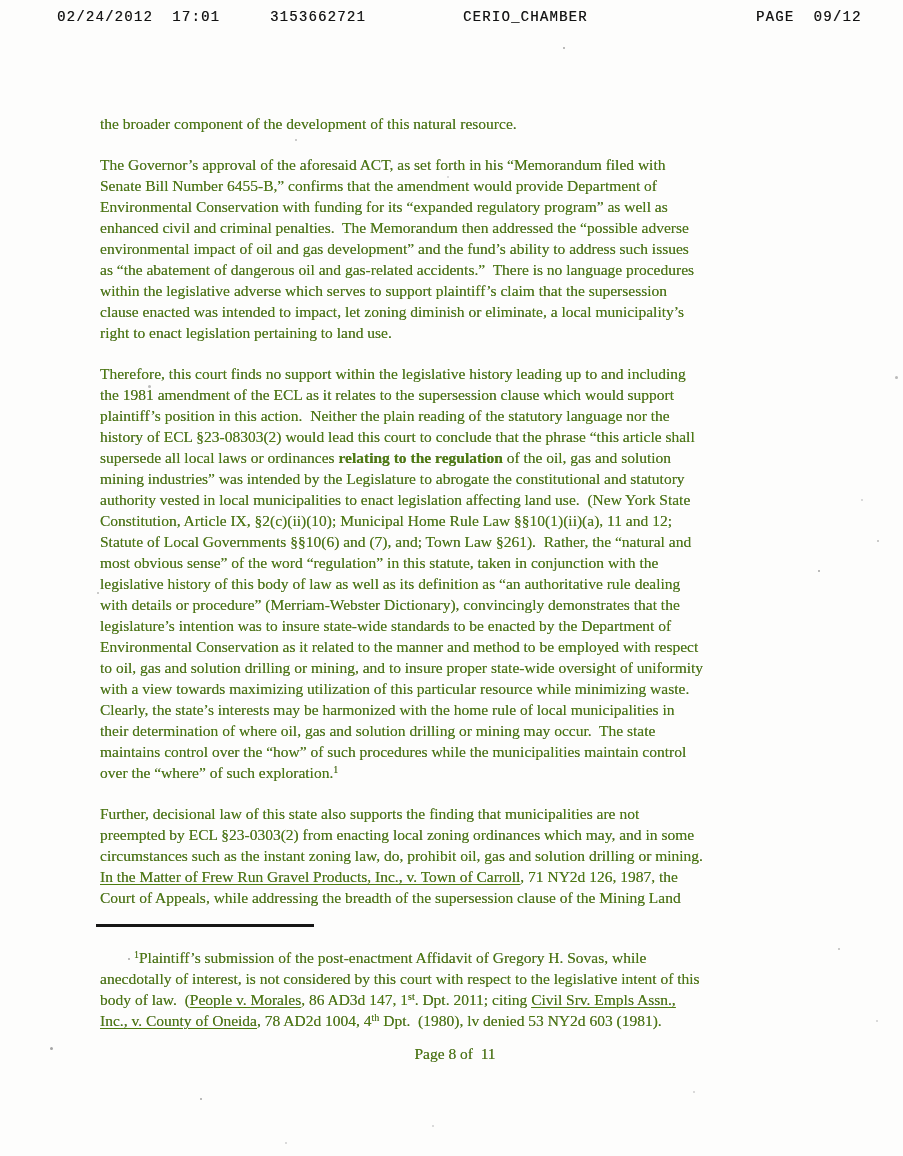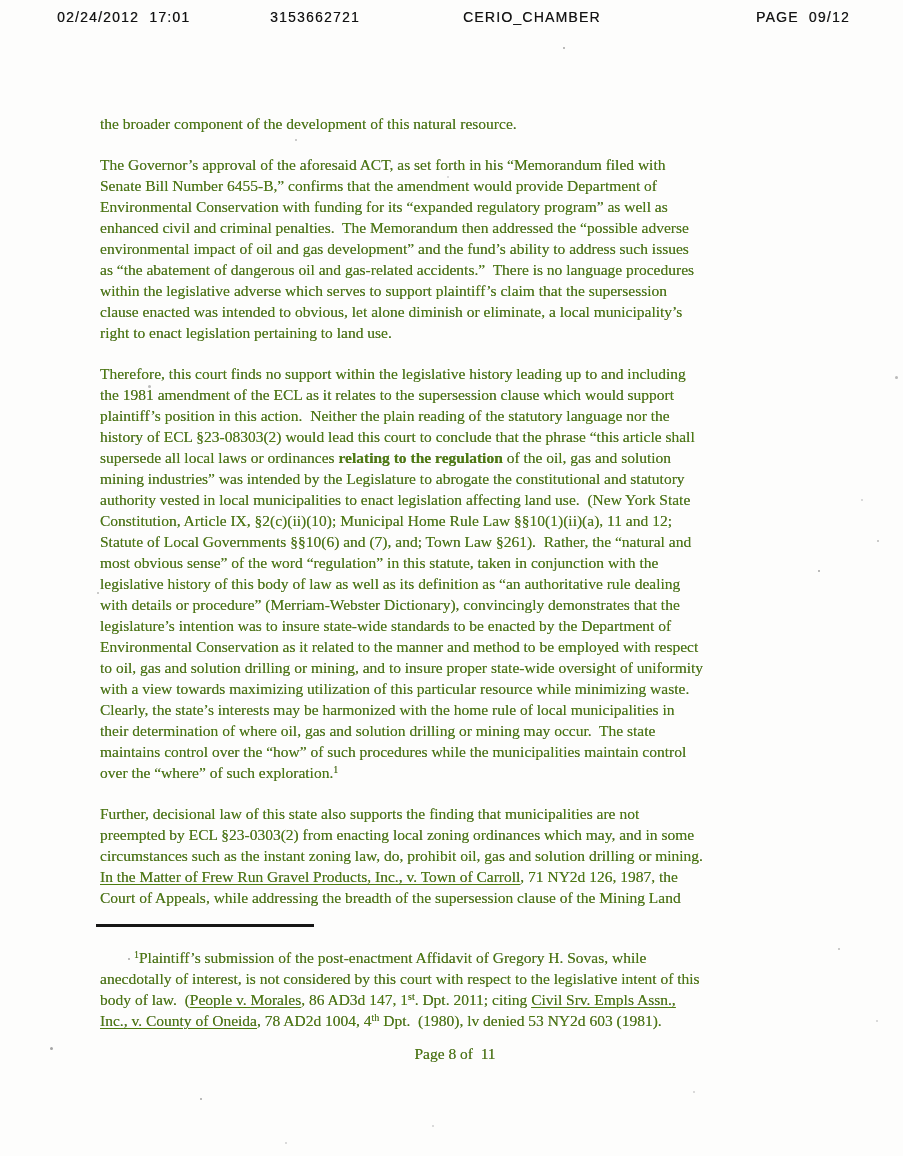--- a/index.html
+++ b/index.html
@@ -7,21 +7,21 @@
     position:relative;
     width:903px; height:1156px;
     margin:0 auto;
     background:#fdfdfc;
     overflow:hidden;
     color:#1b1b1b;
   }
   
   .fax-header span {
     position:absolute;
-    font-family:Liberation Sans, sans-serif;
+    font-family:Liberation Mono, monospace;
     font-size:14px;
     letter-spacing:1.2px;
     white-space:pre;
     color:#121212;
     text-shadow:0.4px 0 0 rgba(0,0,0,0.55);
   }
   .fh-datetime { left:57px;  top:9px; }
   .fh-number   { left:270px; top:9px; }
   .fh-station  { left:463px; top:9px; }
   .fh-page     { left:756px; top:9px; }
@@ -79,21 +79,21 @@
           <div class="line"><span>the broader component of the development of this natural resource.</span></div>
         </div>
         <div class="paragraph">
           <div class="line"><span>The Governor’s approval of the aforesaid ACT, as set forth in his “Memorandum filed with</span></div>
           <div class="line"><span>Senate Bill Number 6455-B,” confirms that the amendment would provide Department of</span></div>
           <div class="line"><span>Environmental Conservation with funding for its “expanded regulatory program” as well as</span></div>
           <div class="line"><span>enhanced civil and criminal penalties.  The Memorandum then addressed the “possible adverse</span></div>
           <div class="line"><span>environmental impact of oil and gas development” and the fund’s ability to address such issues</span></div>
           <div class="line"><span>as “the abatement of dangerous oil and gas-related accidents.”  There is no language procedures</span></div>
           <div class="line"><span>within the legislative adverse which serves to support plaintiff’s claim that the supersession</span></div>
-          <div class="line"><span>clause enacted was intended to obvious, let alone diminish or eliminate, a local municipality’s</span></div>
+          <div class="line"><span>clause enacted was intended to impact, let zoning diminish or eliminate, a local municipality’s</span></div>
           <div class="line"><span>right to enact legislation pertaining to land use.</span></div>
         </div>
         <div class="paragraph">
           <div class="line"><span>Therefore, this court finds no support within the legislative history leading up to and including</span></div>
           <div class="line"><span>the 1981 amendment of the ECL as it relates to the supersession clause which would support</span></div>
           <div class="line"><span>plaintiff’s position in this action.  Neither the plain reading of the statutory language nor the</span></div>
           <div class="line"><span>history of ECL §23-08303(2) would lead this court to conclude that the phrase “this article shall</span></div>
           <div class="line"><span>supersede all local laws or ordinances </span><span class="b">relating to the regulation</span><span> of the oil, gas and solution</span></div>
           <div class="line"><span>mining industries” was intended by the Legislature to abrogate the constitutional and statutory</span></div>
           <div class="line"><span>authority vested in local municipalities to enact legislation affecting land use.  (New York State</span></div>

